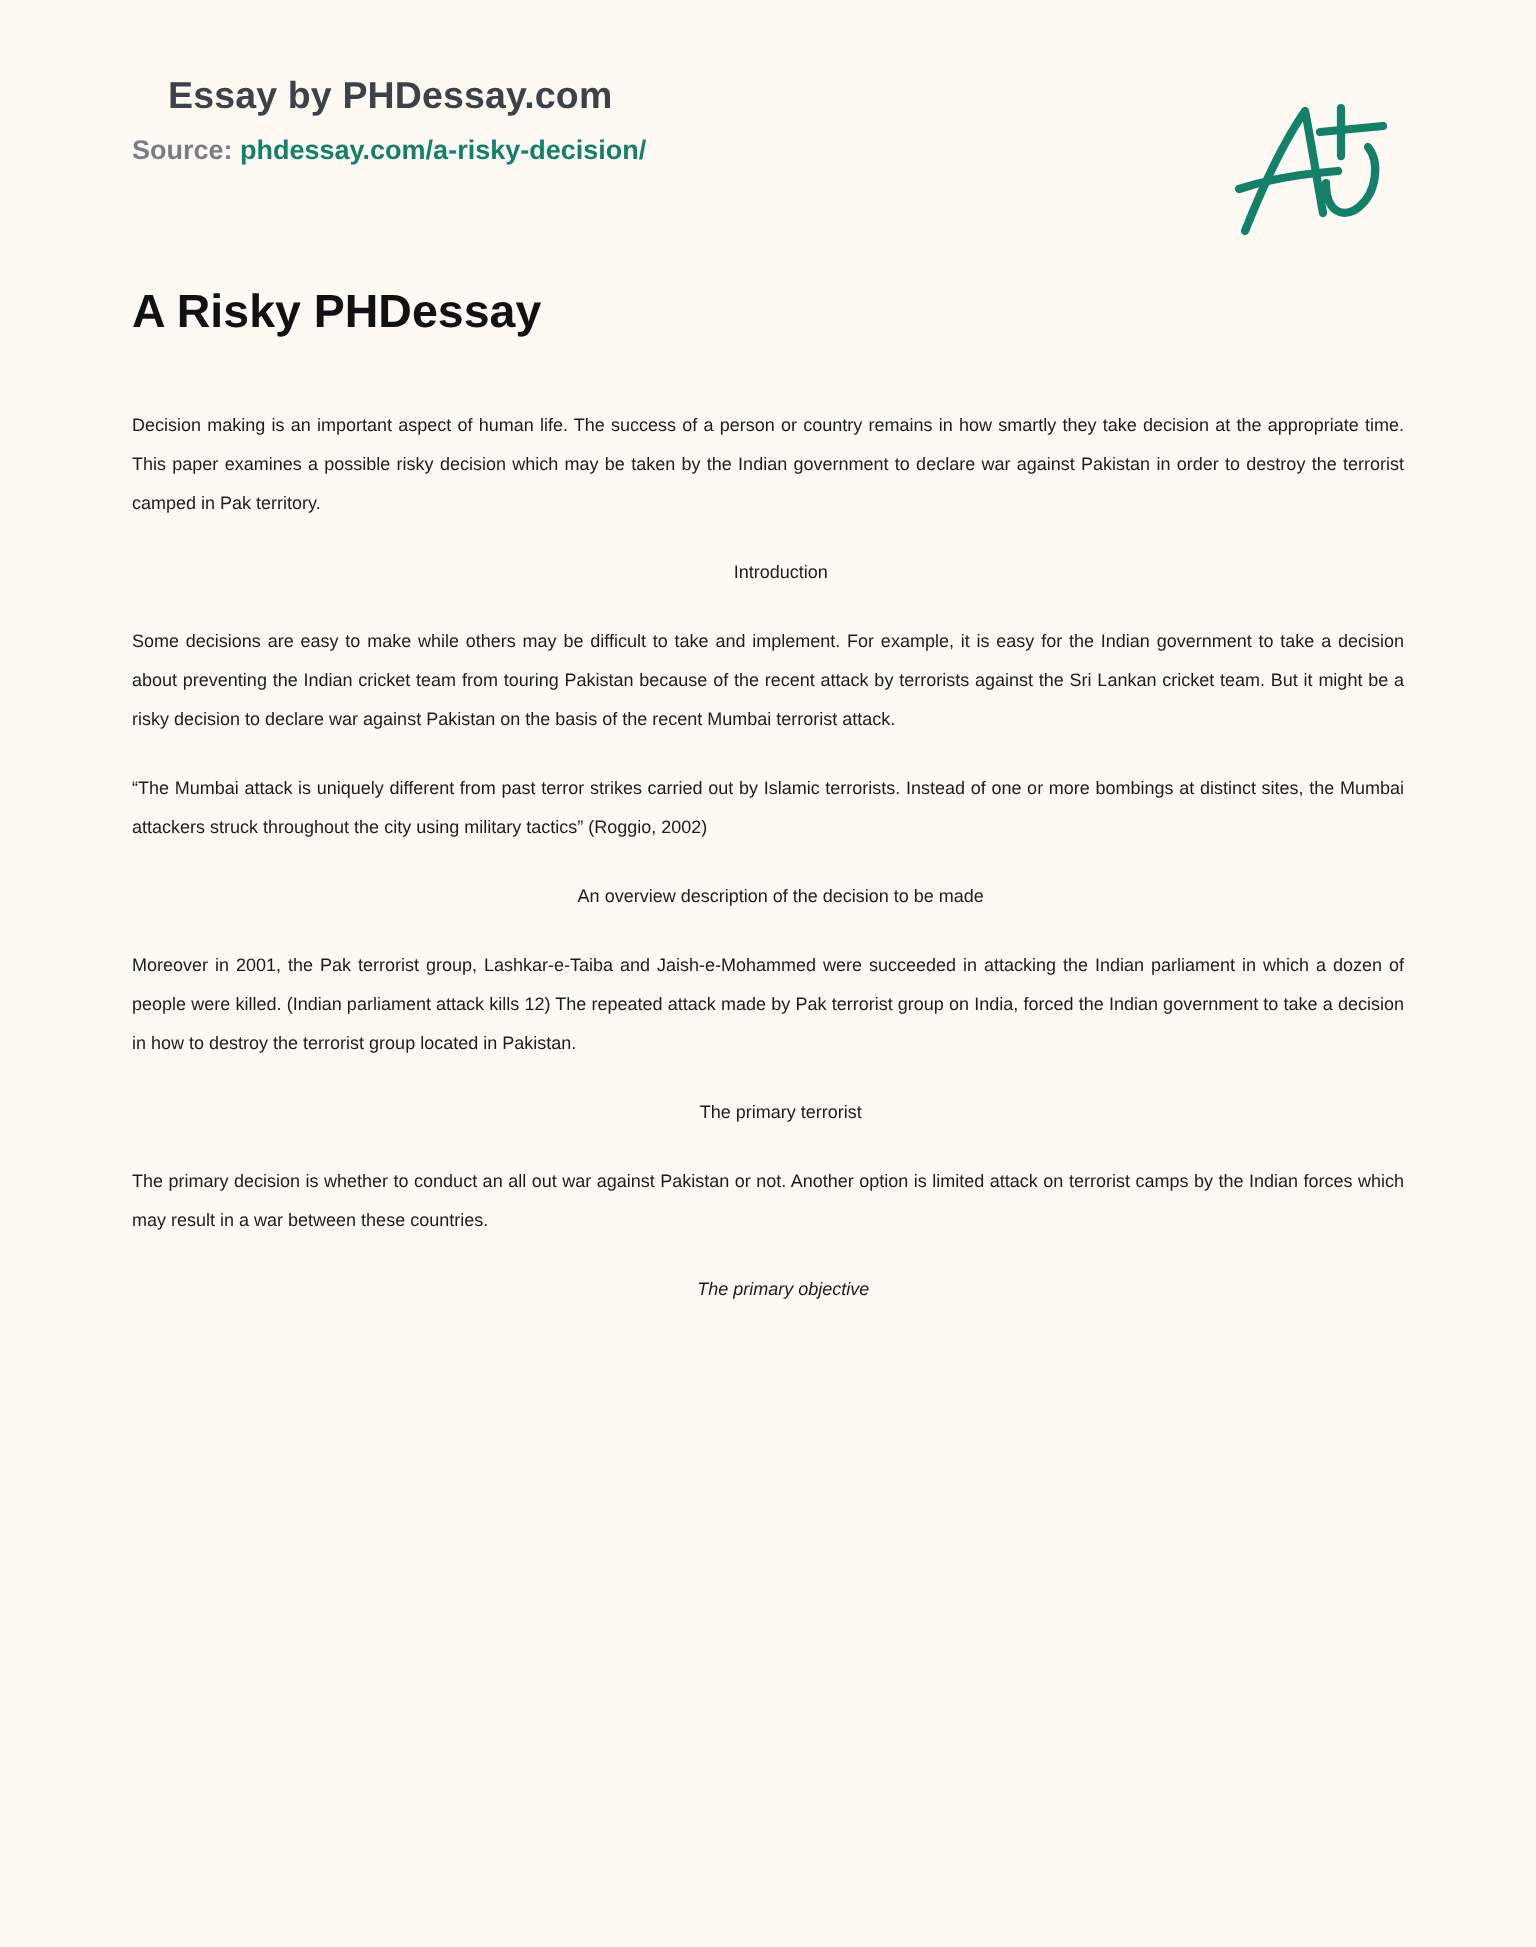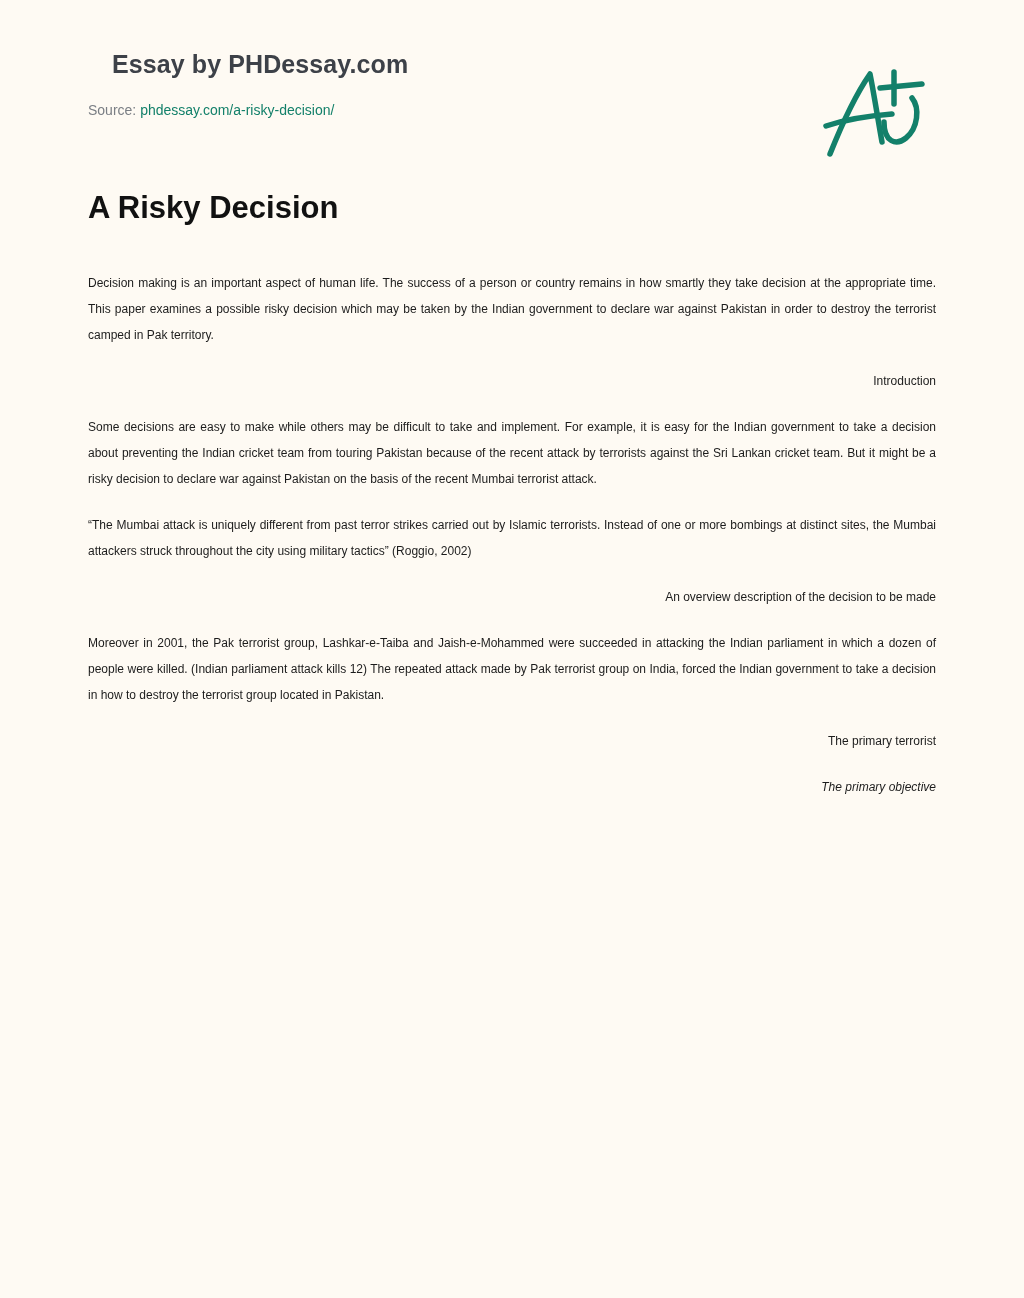--- a/index.html
+++ b/index.html
@@ -18,23 +18,24 @@
     top: 50px;
     font-size: 25px;
     font-weight: bold;
     color: #3d4148;
     letter-spacing: 0.1px;
     margin-left: 24px;
   }
   .source {
     position: absolute;
     left: 88px;
-    top: 102px;
-    font-size: 14px;
+    top: 90px;
+    font-size: 18px;
     color: #7a7e84;
+    font-weight: bold;
   }
   .source a {
     color: #13806a;
     text-decoration: none;
   }
   .logo {
     position: absolute;
     left: 822px;
     top: 64px;
     width: 110px;
@@ -56,21 +57,21 @@
     width: 848px;
   }
   .content p {
     margin: 0 0 20px 0;
     font-size: 12px;
     line-height: 26px;
     text-align: justify;
     color: #1c1c1c;
   }
   .content p.heading {
-    text-align: right;
+    text-align: center;
     margin-left: 17px;
   }
 </style>
 </head>
 <body>
 
 <div class="brand">Essay by PHDessay.com</div>
 
 <div class="source">
   <span>Source: </span><a>phdessay.com/a-risky-decision/</a>
@@ -79,24 +80,25 @@
 <svg class="logo" viewBox="0 0 110 100">
   <g fill="none" stroke="#13806a" stroke-linecap="round" stroke-linejoin="round" stroke-width="5.5">
     <path d="M8 90 C 20 60, 34 30, 48 10 C 52 30, 56 56, 60 78"></path>
     <path d="M4 62 C 22 56, 44 52, 70 50"></path>
     <path d="M72 8 L 72 40"></path>
     <path d="M58 24 L 100 20"></path>
     <path d="M62 58 C 62 78, 74 82, 84 74 C 96 64, 98 44, 90 34"></path>
   </g>
 </svg>
 
-<h1 class="title">A Risky Decision</h1>
+<h1 class="title">A Risky PHDessay</h1>
 
 <div class="content">
   <p>Decision making is an important aspect of human life. The success of a person or country remains in how smartly they take decision at the appropriate time. This paper examines a possible risky decision which may be taken by the Indian government to declare war against Pakistan in order to destroy the terrorist camped in Pak territory.</p>
   <p class="heading">Introduction</p>
   <p>Some decisions are easy to make while others may be difficult to take and implement. For example, it is easy for the Indian government to take a decision about preventing the Indian cricket team from touring Pakistan because of the recent attack by terrorists against the Sri Lankan cricket team. But it might be a risky decision to declare war against Pakistan on the basis of the recent Mumbai terrorist attack.</p>
   <p>“The Mumbai attack is uniquely different from past terror strikes carried out by Islamic terrorists. Instead of one or more bombings at distinct sites, the Mumbai attackers struck throughout the city using military tactics” (Roggio, 2002)</p>
   <p class="heading">An overview description of the decision to be made</p>
   <p>Moreover in 2001, the Pak terrorist group, Lashkar-e-Taiba and Jaish-e-Mohammed were succeeded in attacking the Indian parliament in which a dozen of people were killed. (Indian parliament attack kills 12) The repeated attack made by Pak terrorist group on India, forced the Indian government to take a decision in how to destroy the terrorist group located in Pakistan.</p>
   <p class="heading">The primary terrorist</p>
+  <p>The primary decision is whether to conduct an all out war against Pakistan or not. Another option is limited attack on terrorist camps by the Indian forces which may result in a war between these countries.</p>
   <p class="heading" style="white-space: pre; font-style: italic;"> The primary objective</p>
 </div>
 
 </body></html>

